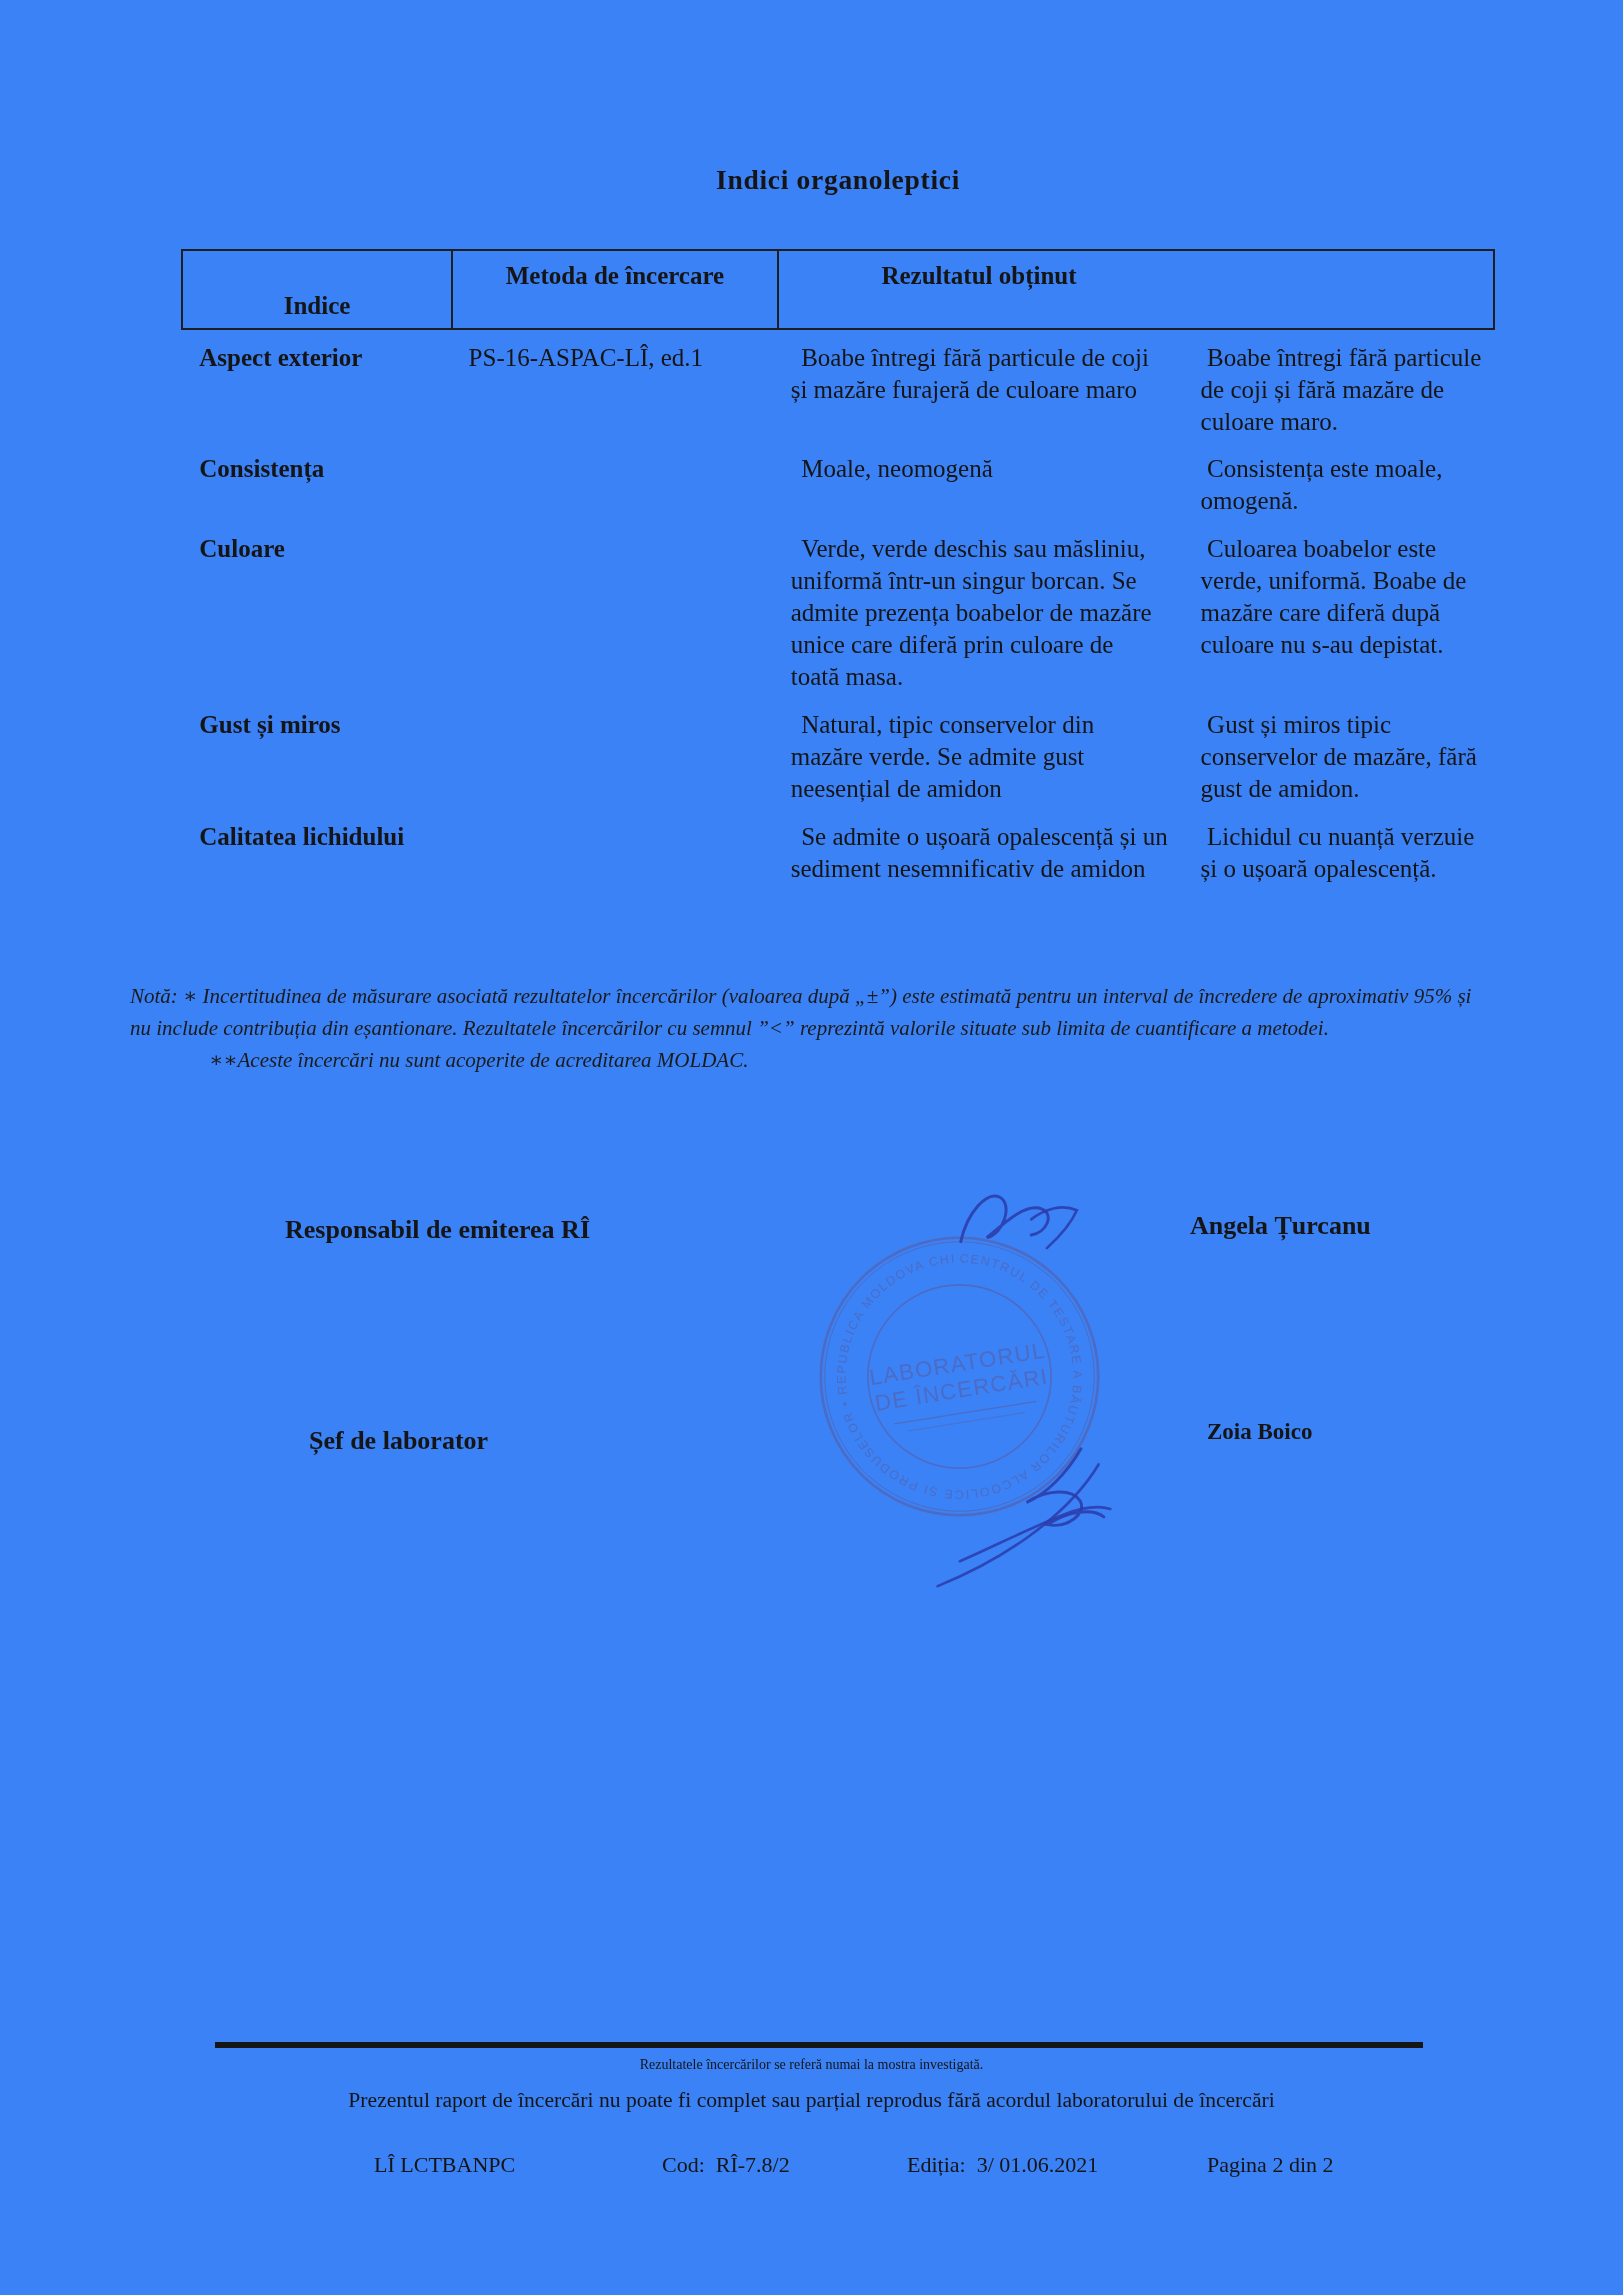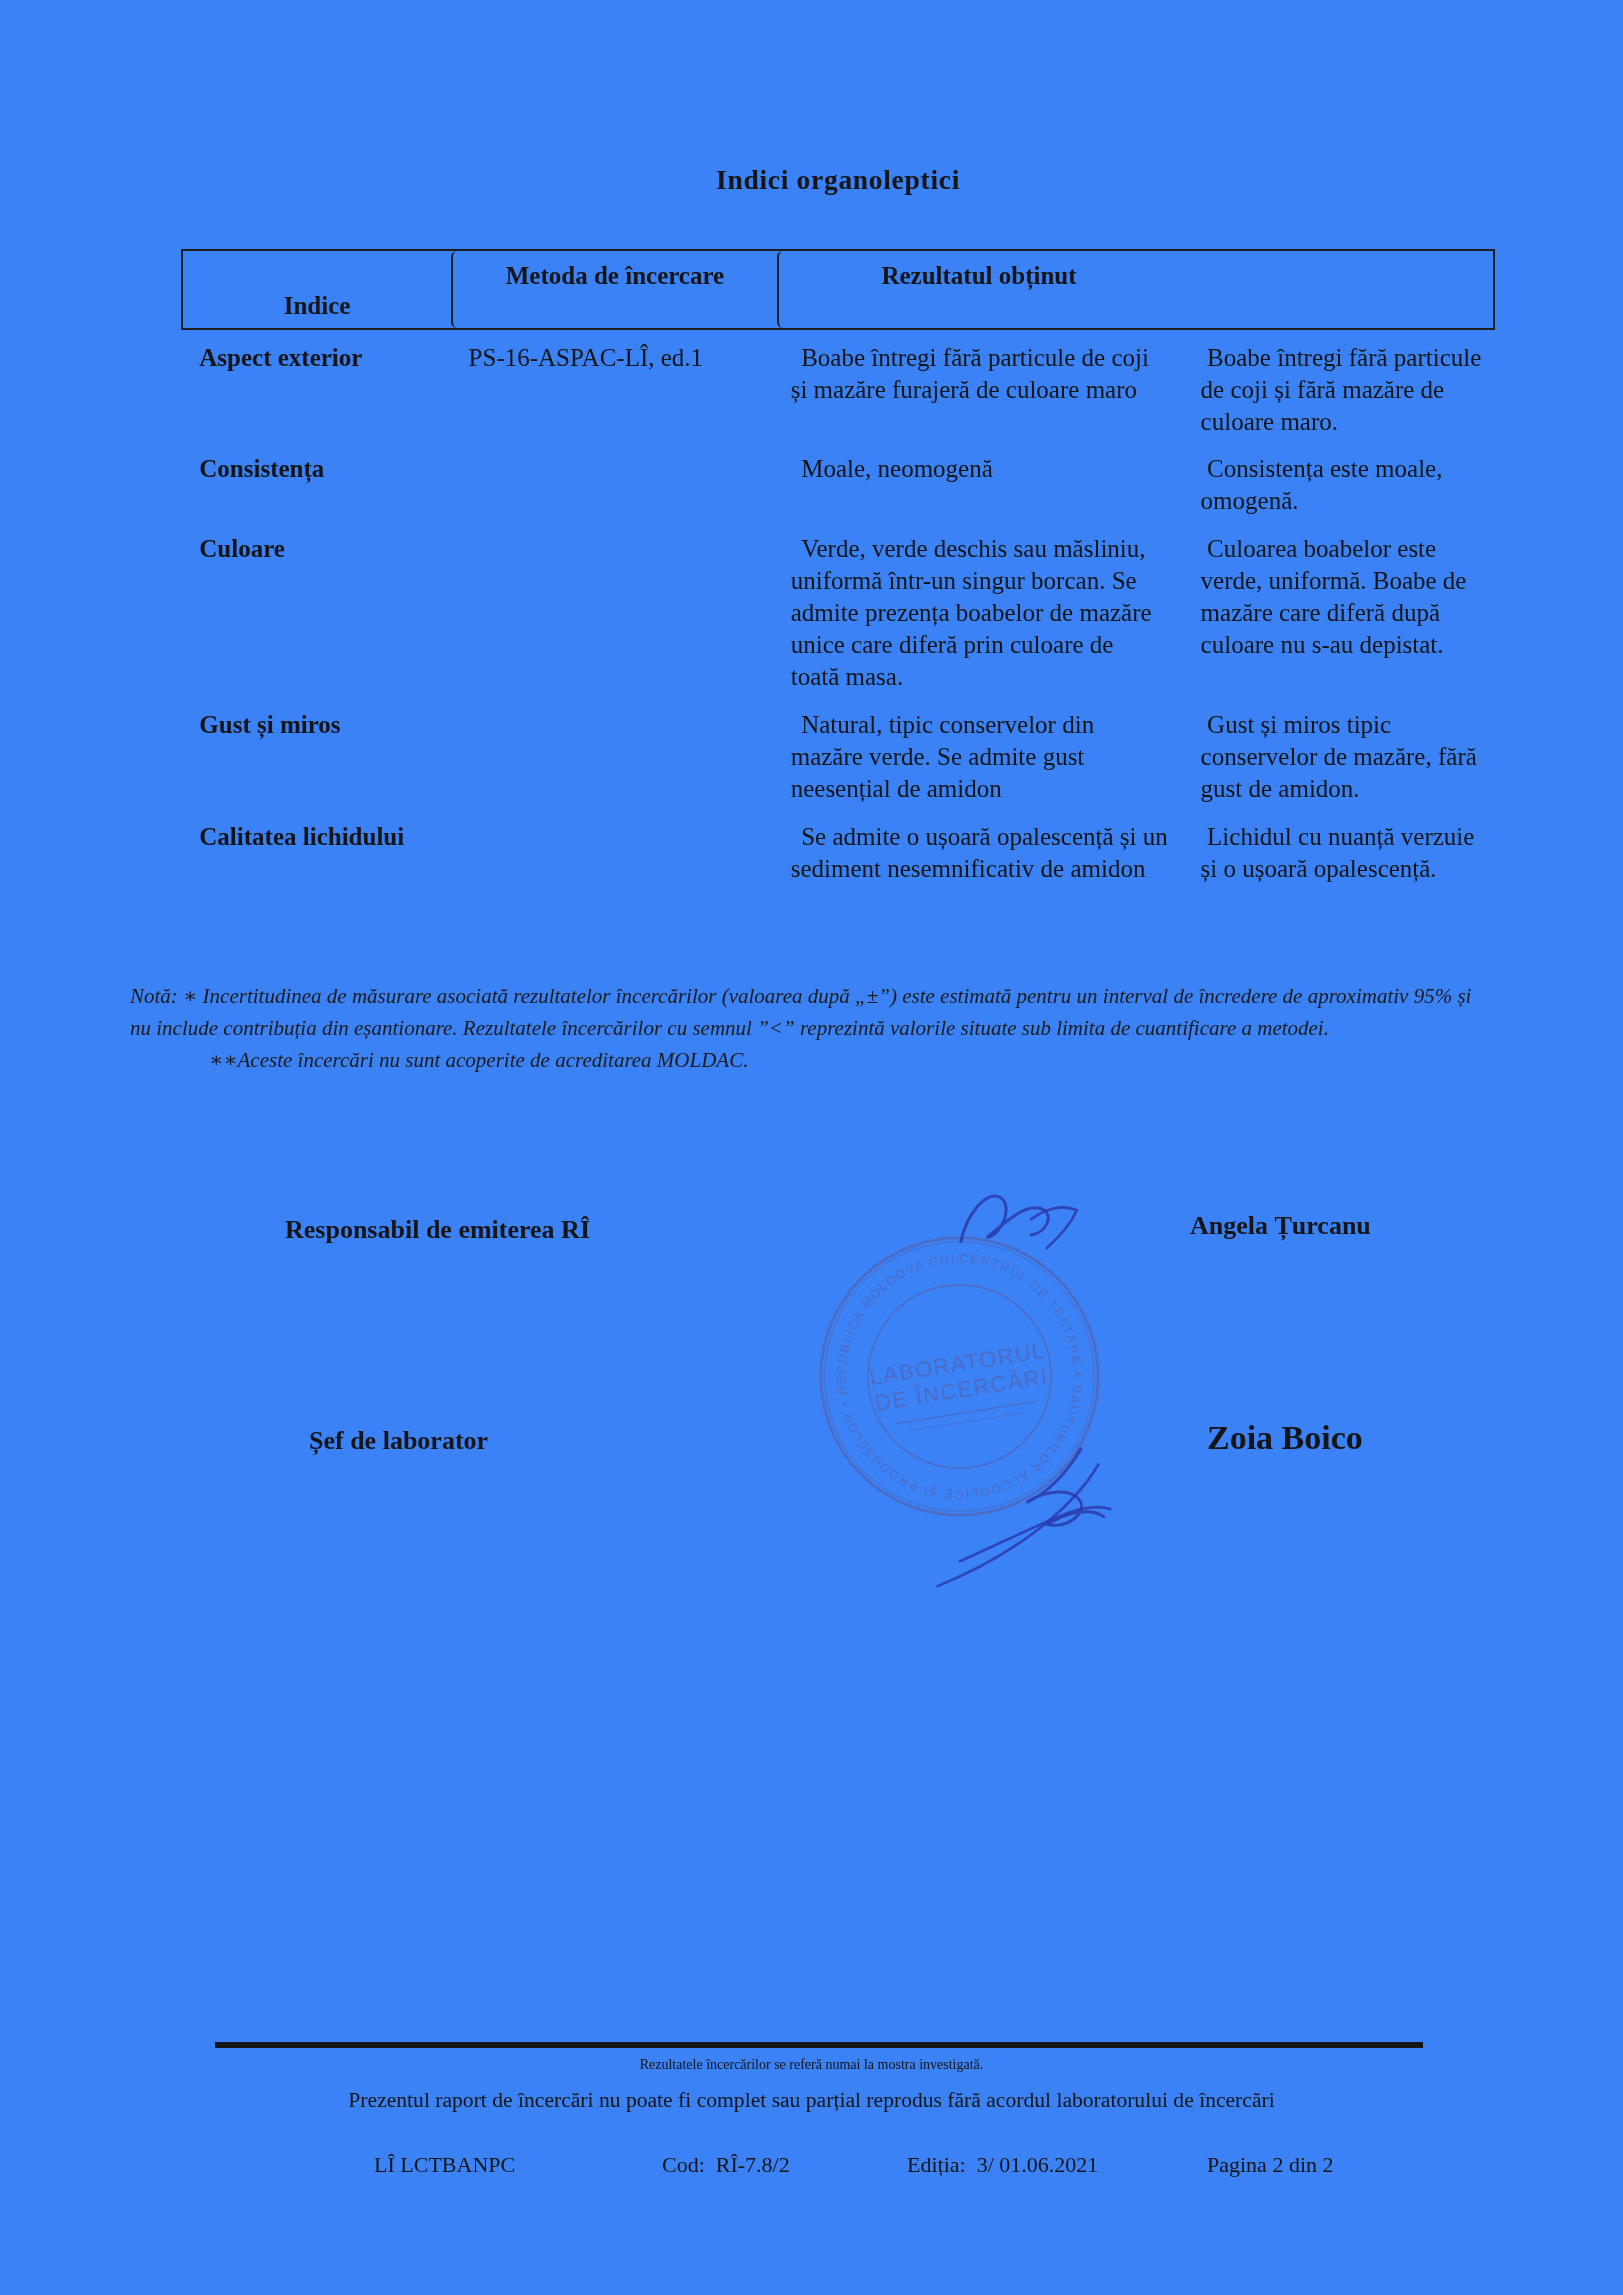--- a/index.html
+++ b/index.html
@@ -16,41 +16,41 @@
     position:absolute;top:164px;left:181px;width:1314px;
     text-align:center;font-size:27.5px;font-weight:bold;letter-spacing:0.7px;
   }
   
   .tbl{position:absolute;left:181px;top:249px;width:1314px;}
   .thead{
     display:grid;grid-template-columns:268px 326px 402px 319px;
     border:2px solid #1e1e1e;height:81px;box-sizing:border-box;
   }
   .th{font-weight:bold;font-size:25px;box-sizing:border-box;}
-  .th + .th{border-left:2px solid #1e1e1e;border-radius:6px;}
+  .th + .th{border-left:2px solid #1e1e1e;}
   .th-ind{display:flex;align-items:flex-end;justify-content:center;padding-bottom:7.9px;}
   .th-c{display:flex;align-items:flex-start;justify-content:center;padding-top:10.5px;text-align:center;}
   .tbody{margin-top:11.8px;}
   .trow{display:grid;grid-template-columns:268px 326px 402px 319px;margin-bottom:15.7px;}
   .cell{font-size:25px;line-height:1.28;box-sizing:border-box;}
   .c-ind{font-weight:bold;padding-left:18.3px;padding-right:6.5px;}
   .c-met{padding-left:19.6px;padding-right:6.5px;}
   .c-val{padding-left:15.7px;padding-right:9.2px;text-indent:10.5px;}
   .c-res{padding-left:23.6px;padding-right:3.9px;text-indent:6.5px;}
   
   .notes{
     position:absolute;left:130px;top:981px;width:1388px;
     font-style:italic;font-size:21px;line-height:1.5;color:#1b1b1b;
   }
   .notes .n3{margin-left:79px;margin-top:1.3px;}
   
   .sig-role1{position:absolute;left:285px;top:1215px;font-size:26px;font-weight:bold;}
   .sig-name1{position:absolute;left:1190px;top:1211px;font-size:26px;font-weight:bold;}
   .sig-role2{position:absolute;left:285px;top:1426px;font-size:26px;font-weight:bold;margin-left:24px;}
-  .sig-name2{position:absolute;left:1207px;top:1419px;font-size:34px;font-weight:bold;}
+  .sig-name2{position:absolute;left:1207px;top:1419px;font-size:23px;font-weight:bold;}
   
   .stamp{position:absolute;left:809px;top:1226px;width:301px;height:301px;opacity:.78;}
   
   .ink1{position:absolute;left:949px;top:1176px;width:137px;height:92px;}
   .ink2{position:absolute;left:914px;top:1437px;width:203px;height:157px;}
   
   .footer-rule{position:absolute;left:215px;top:2042px;width:1208px;height:5.9px;background:#161616;}
   .f1{position:absolute;left:0;top:2057px;width:1623px;text-align:center;font-size:14px;}
   .f2{position:absolute;left:0;top:2088px;width:1623px;text-align:center;font-size:21.6px;}
   .fb{position:absolute;top:2152px;font-size:22px;font-weight:normal;white-space:pre;margin-left:17px;}

